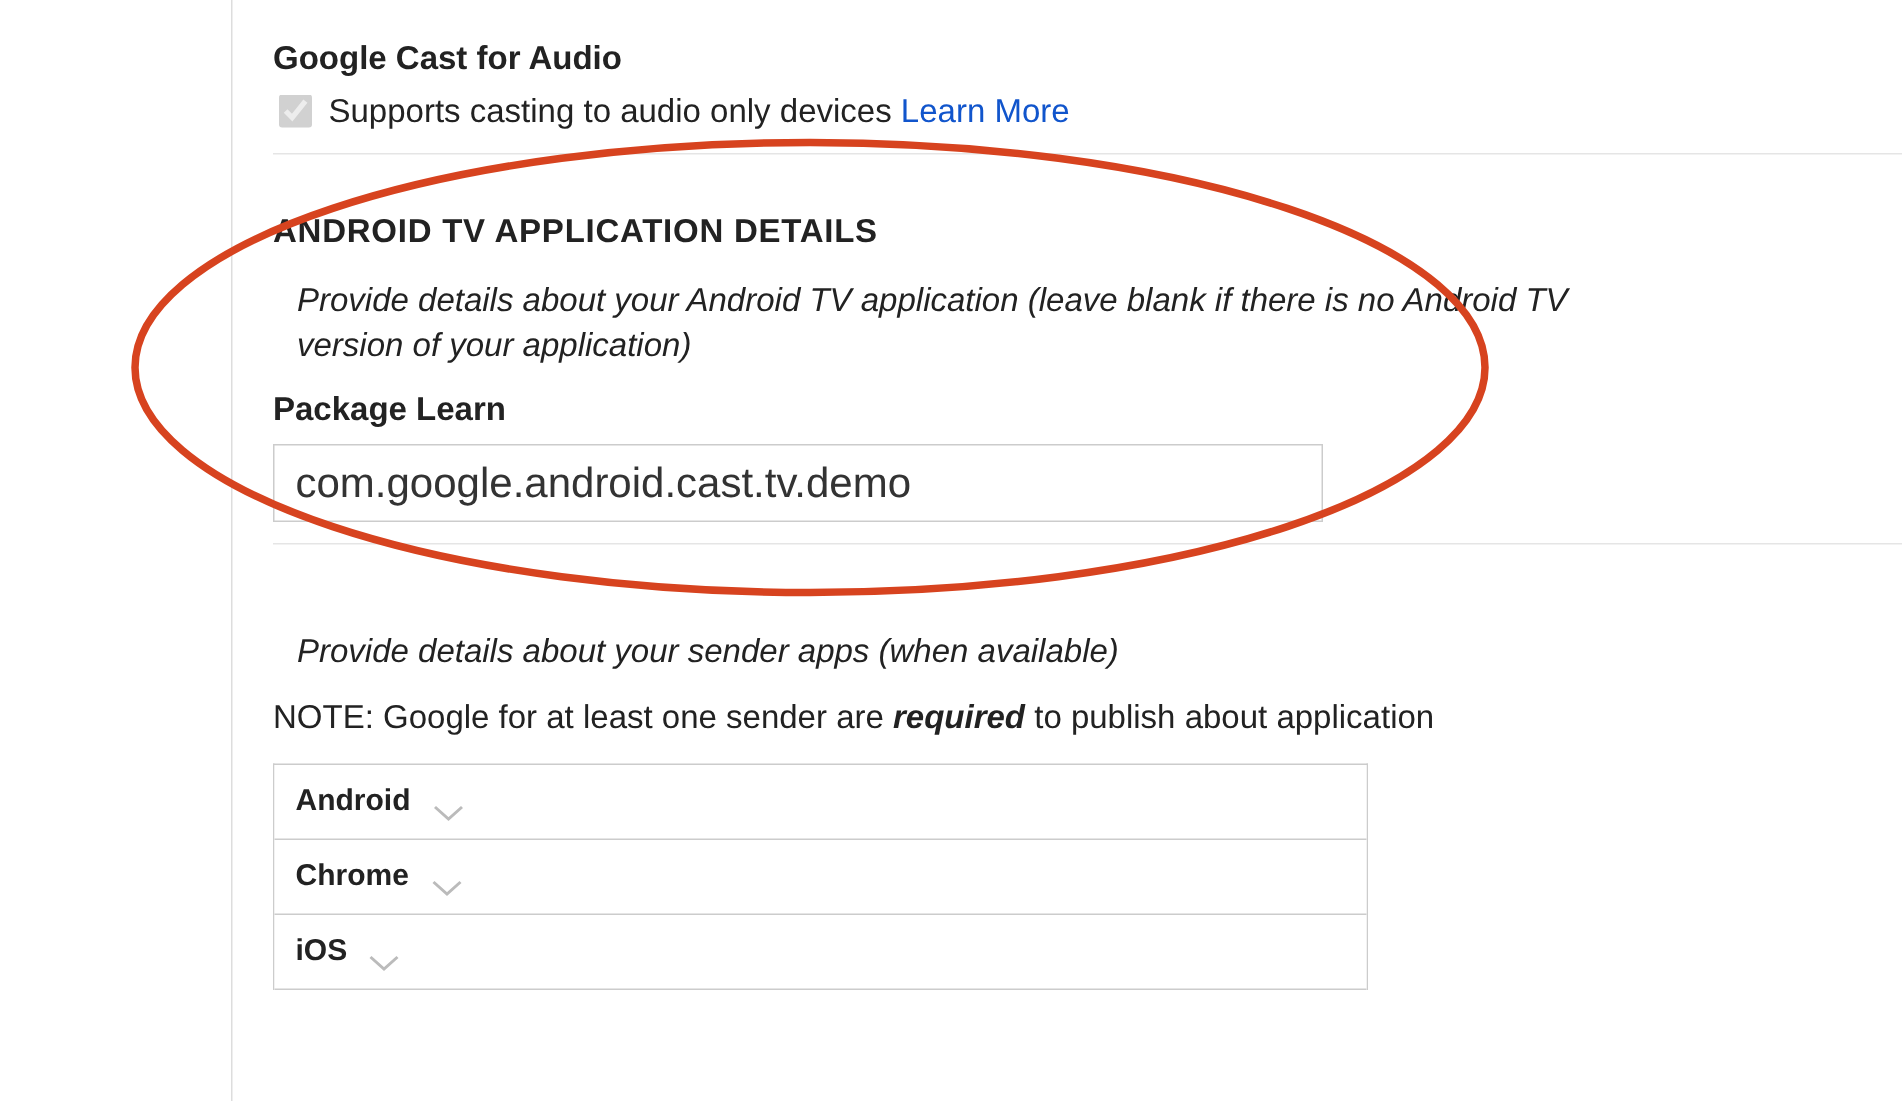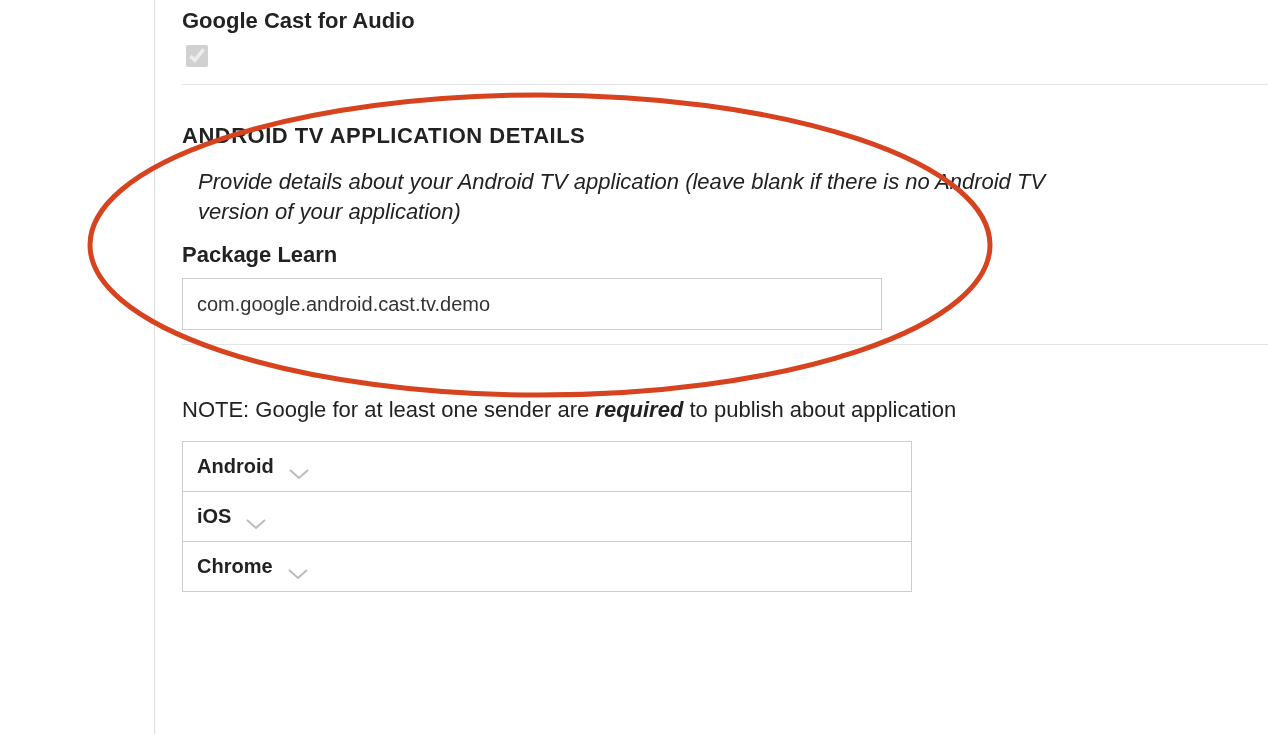--- a/index.html
+++ b/index.html
@@ -21,21 +21,21 @@
     position: absolute;
     left: 154px;
     top: 0;
     width: 1px;
     height: 734px;
     background: #ddd;
   }
   .content {
     position: absolute;
     left: 182px;
-    top: 8px;
+    top: 26px;
     right: 0;
   }
   .section { padding-bottom: 20px; }
   .sec-title {
     font-weight: bold;
     font-size: 22px;
     margin-bottom: 6px;
   }
   .sec-title.upper { text-transform: uppercase; letter-spacing: 0.5px; }
   .hr {
@@ -51,21 +51,21 @@
     cursor: not-allowed;
   }
   .chk-text { font-size: 22px; }
   .link { color: #1155cc; text-decoration: none; cursor: pointer; }
   .desc { font-size: 22px; line-height: 1.35; margin: 18px 0 16px 16px; max-width: 880px; font-style: italic; }
   .label { font-weight: bold; font-size: 22px; margin-bottom: 10px; }
   .text-input {
     width: 700px;
     height: 52px;
     padding: 1px 14px;
-    font-size: 20px;
+    font-size: 28px;
     border: 1px solid #ccc;
     background: #fff;
     color: #333;
   }
   .note { font-size: 22px; margin: 14px 0 18px 0; }
   .note .req { font-weight: bold; font-style: italic; }
   .accordion {
     width: 730px;
     border: 1px solid #ccc;
     border-bottom: none;
@@ -98,56 +98,62 @@
 
 <div class="page">
   <div class="left-border"></div>
 
   <div class="content">
 
     <div class="section">
       <div class="sec-title">Google Cast for Audio</div>
       <div class="chk-row">
         <input type="checkbox" class="chk" checked="" disabled="" style="">
+        <span class="chk-text">
+          <span>Supports casting to audio only devices</span>
+          <span> </span>
+          <a class="link">Learn More</a>
+        </span>
       </div>
       <hr class="hr">
     </div>
 
     <div class="section">
       <div class="sec-title upper">ANDROID TV APPLICATION DETAILS</div>
       <div class="desc">Provide details about your Android TV application (leave blank if there is no Android TV version of your application)</div>
       <div class="label">Package Learn</div>
       <input type="text" class="text-input" value="com.google.android.cast.tv.demo" style="">
       <hr class="hr">
     </div>
 
     <div class="section">
+      <div class="desc">Provide details about your sender apps (when available)</div>
       <div class="note">
         <span>NOTE: Google for at least one sender are </span><span class="req">required</span><span> to publish about application</span>
       </div>
 
       <div class="accordion">
         <div class="acc-row">
           <span class="acc-label">Android</span>
           <span class="chevron">
             <svg width="22" height="14" viewBox="0 0 22 14">
                 <polyline points="2,3 11,11 20,3" fill="none" stroke="#bbb" stroke-width="2"></polyline>
               </svg>
           </span>
         </div>
         <div class="acc-row">
-          <span class="acc-label">iOS</span>
+          <span class="acc-label">Chrome</span>
           <span class="chevron">
             <svg width="22" height="14" viewBox="0 0 22 14">
                 <polyline points="2,3 11,11 20,3" fill="none" stroke="#bbb" stroke-width="2"></polyline>
               </svg>
           </span>
         </div>
         <div class="acc-row">
-          <span class="acc-label">Chrome</span>
+          <span class="acc-label">iOS</span>
           <span class="chevron">
             <svg width="22" height="14" viewBox="0 0 22 14">
                 <polyline points="2,3 11,11 20,3" fill="none" stroke="#bbb" stroke-width="2"></polyline>
               </svg>
           </span>
         </div>
       </div>
     </div>
   </div>
 

